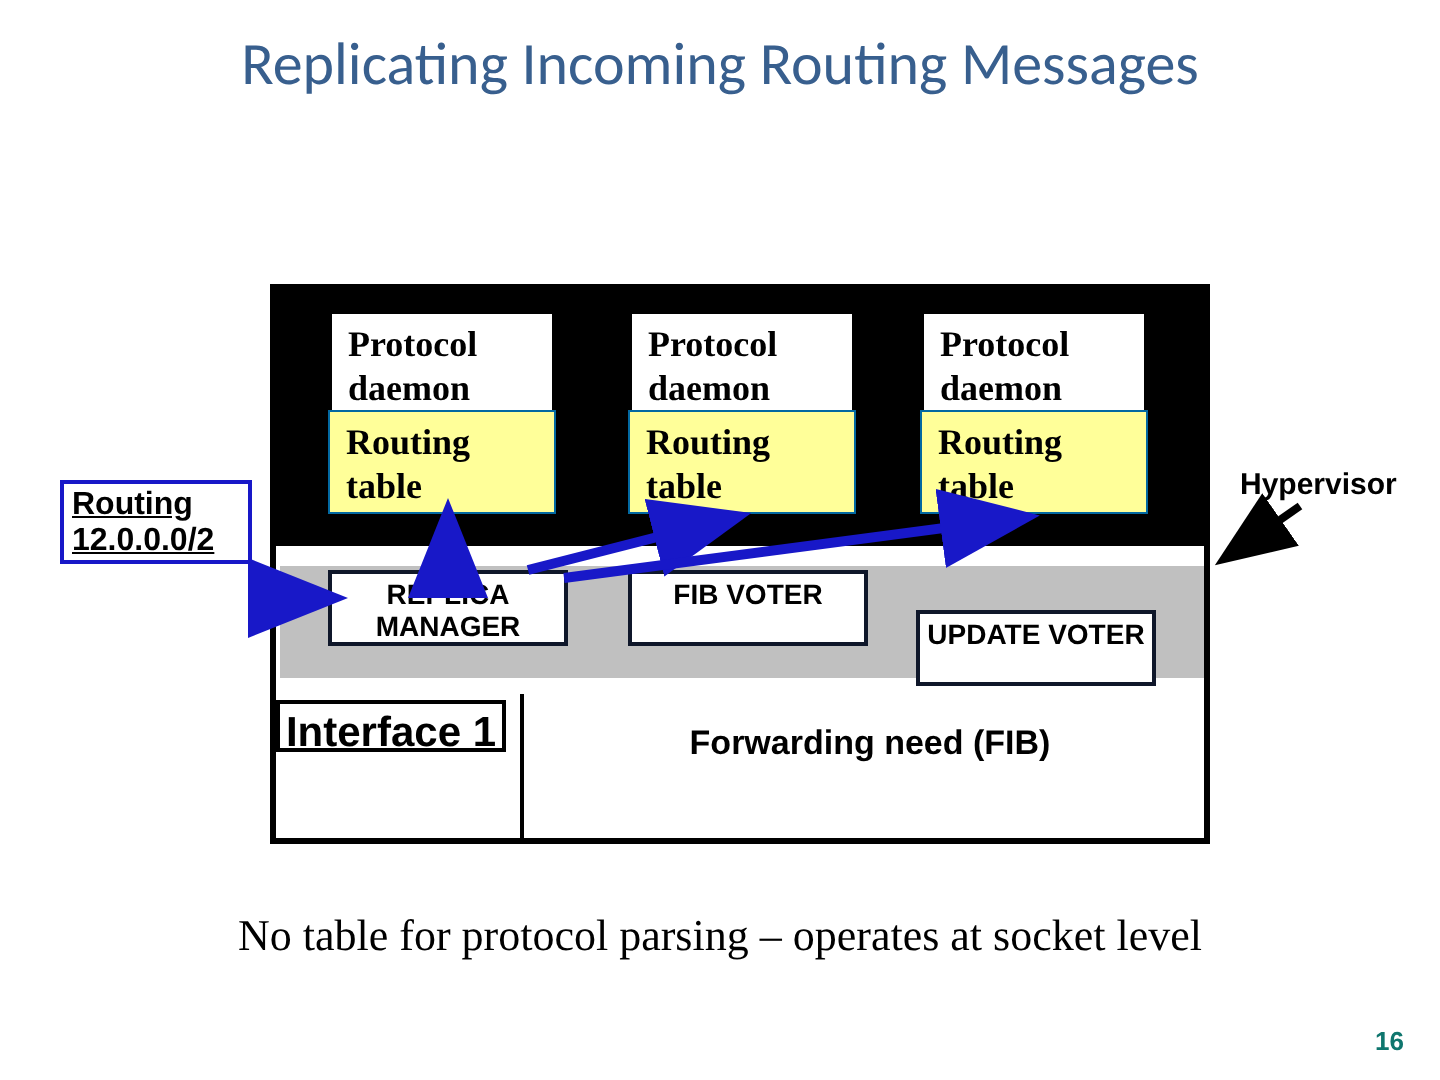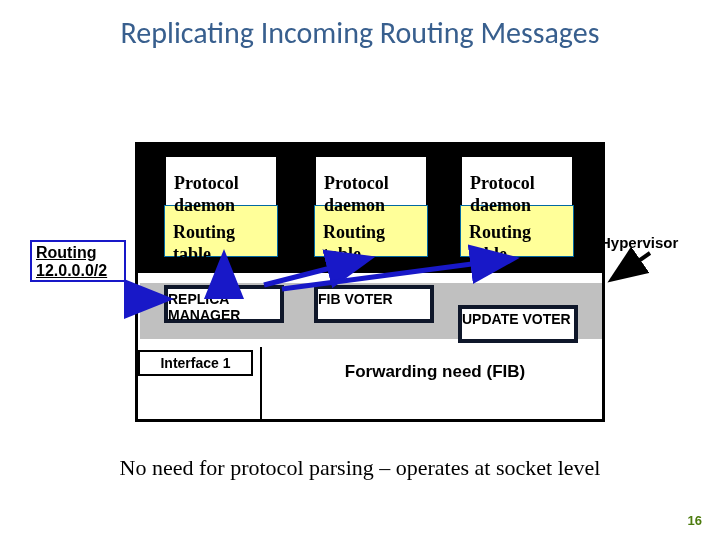--- a/index.html
+++ b/index.html
@@ -20,54 +20,54 @@
 
 .col{position:absolute;top:155px;}
 .col1{left:164px;}
 .col2{left:314px;}
 .col3{left:460px;}
 .pd{width:114px;height:52px;border:2px solid #000;background:#fff;
   box-sizing:border-box;}
 .rt{width:114px;height:52px;border:1px solid #0369a1;background:#ff9;
   box-sizing:border-box;margin-top:-2px;}
 .ctxt{font-weight:bold;font-size:18px;line-height:22px;text-align:left;
-  padding:15px 0 0 8px;}
+  padding:4px 0 0 8px;}
 
 
 .mid{position:absolute;top:285px;width:120px;height:38px;background:#fff;
-  border:4px solid #0f172a;box-sizing:border-box;text-align:left;
+  border:2px solid #0f172a;box-sizing:border-box;text-align:center;
   font-weight:bold;font-family:Arial,sans-serif;font-size:14px;
   line-height:16px;padding-top:2px;}
 .mid1{left:164px;}
 .mid2{left:314px;}
 .mid3{left:458px;margin-top:20px;}
 
 
 .ifbox{position:absolute;left:138px;width:115px;height:26px;
   border:2px solid #000;background:#fff;box-sizing:border-box;
-  font-weight:bold;font-family:Arial,sans-serif;font-size:14px;
+  font-weight:bold;font-family:Arial,sans-serif;font-size:21px;
   text-align:center;padding-top:3px;}
 .if1{top:350px;}
 .if2{top:396px;}
 .fib{position:absolute;left:280px;top:362px;width:310px;font-weight:bold;
   font-family:Arial,sans-serif;font-size:17px;text-align:center;}
 
 
 .upd{position:absolute;left:30px;top:240px;width:96px;height:42px;
   border:2px solid #1818c8;background:#fff;box-sizing:border-box;
   font-family:Arial,sans-serif;font-size:16px;font-weight:bold;
   text-decoration:underline;text-align:left;padding:2px 0 0 4px;
   line-height:18px;}
-.hyplbl{position:absolute;left:600px;top:234px;
+.hyplbl{position:absolute;left:620px;top:234px;
   font-family:Arial,sans-serif;font-size:15px;font-weight:bold;}
 
 .sub{position:absolute;left:0;right:0;top:455px;text-align:center;
   font-size:22px;}
 .pnum{position:absolute;right:18px;bottom:12px;
-  font-family:Arial,sans-serif;font-weight:bold;font-size:13px;color:#4d7c0f;}
+  font-family:Arial,sans-serif;font-weight:bold;font-size:13px;color:#0f766e;}
 
 svg.arrows{position:absolute;left:0;top:0;width:720px;height:540px;
   pointer-events:none;}
 </style>
 </head>
 <body>
 <div class="stage">
 
 <div class="title">Replicating Incoming Routing Messages</div>
 
@@ -107,21 +107,21 @@
 
 <div class="ifbox if1">Interface 1</div>
 <div class="fib">Forwarding need (FIB)</div>
 
 <div class="upd">
   <span>Routing</span><br>
   <span>12.0.0.0/2</span>
 </div>
 <div class="hyplbl">Hypervisor</div>
 
-<div class="sub">No need for protocol parsing – operates at socket level</div>
+<div class="sub">No table for protocol parsing – operates at socket level</div>
 <div class="pnum">16</div>
 
 <svg class="arrows">
   <defs>
     <marker id="ah" markerWidth="10" markerHeight="10" refX="8" refY="4" orient="auto">
       <path d="M0,0 L10,4 L0,8 Z" fill="#1818c8"></path>
     </marker>
     <marker id="ahk" markerWidth="10" markerHeight="10" refX="8" refY="4" orient="auto">
       <path d="M0,0 L10,4 L0,8 Z" fill="#000"></path>
     </marker>

